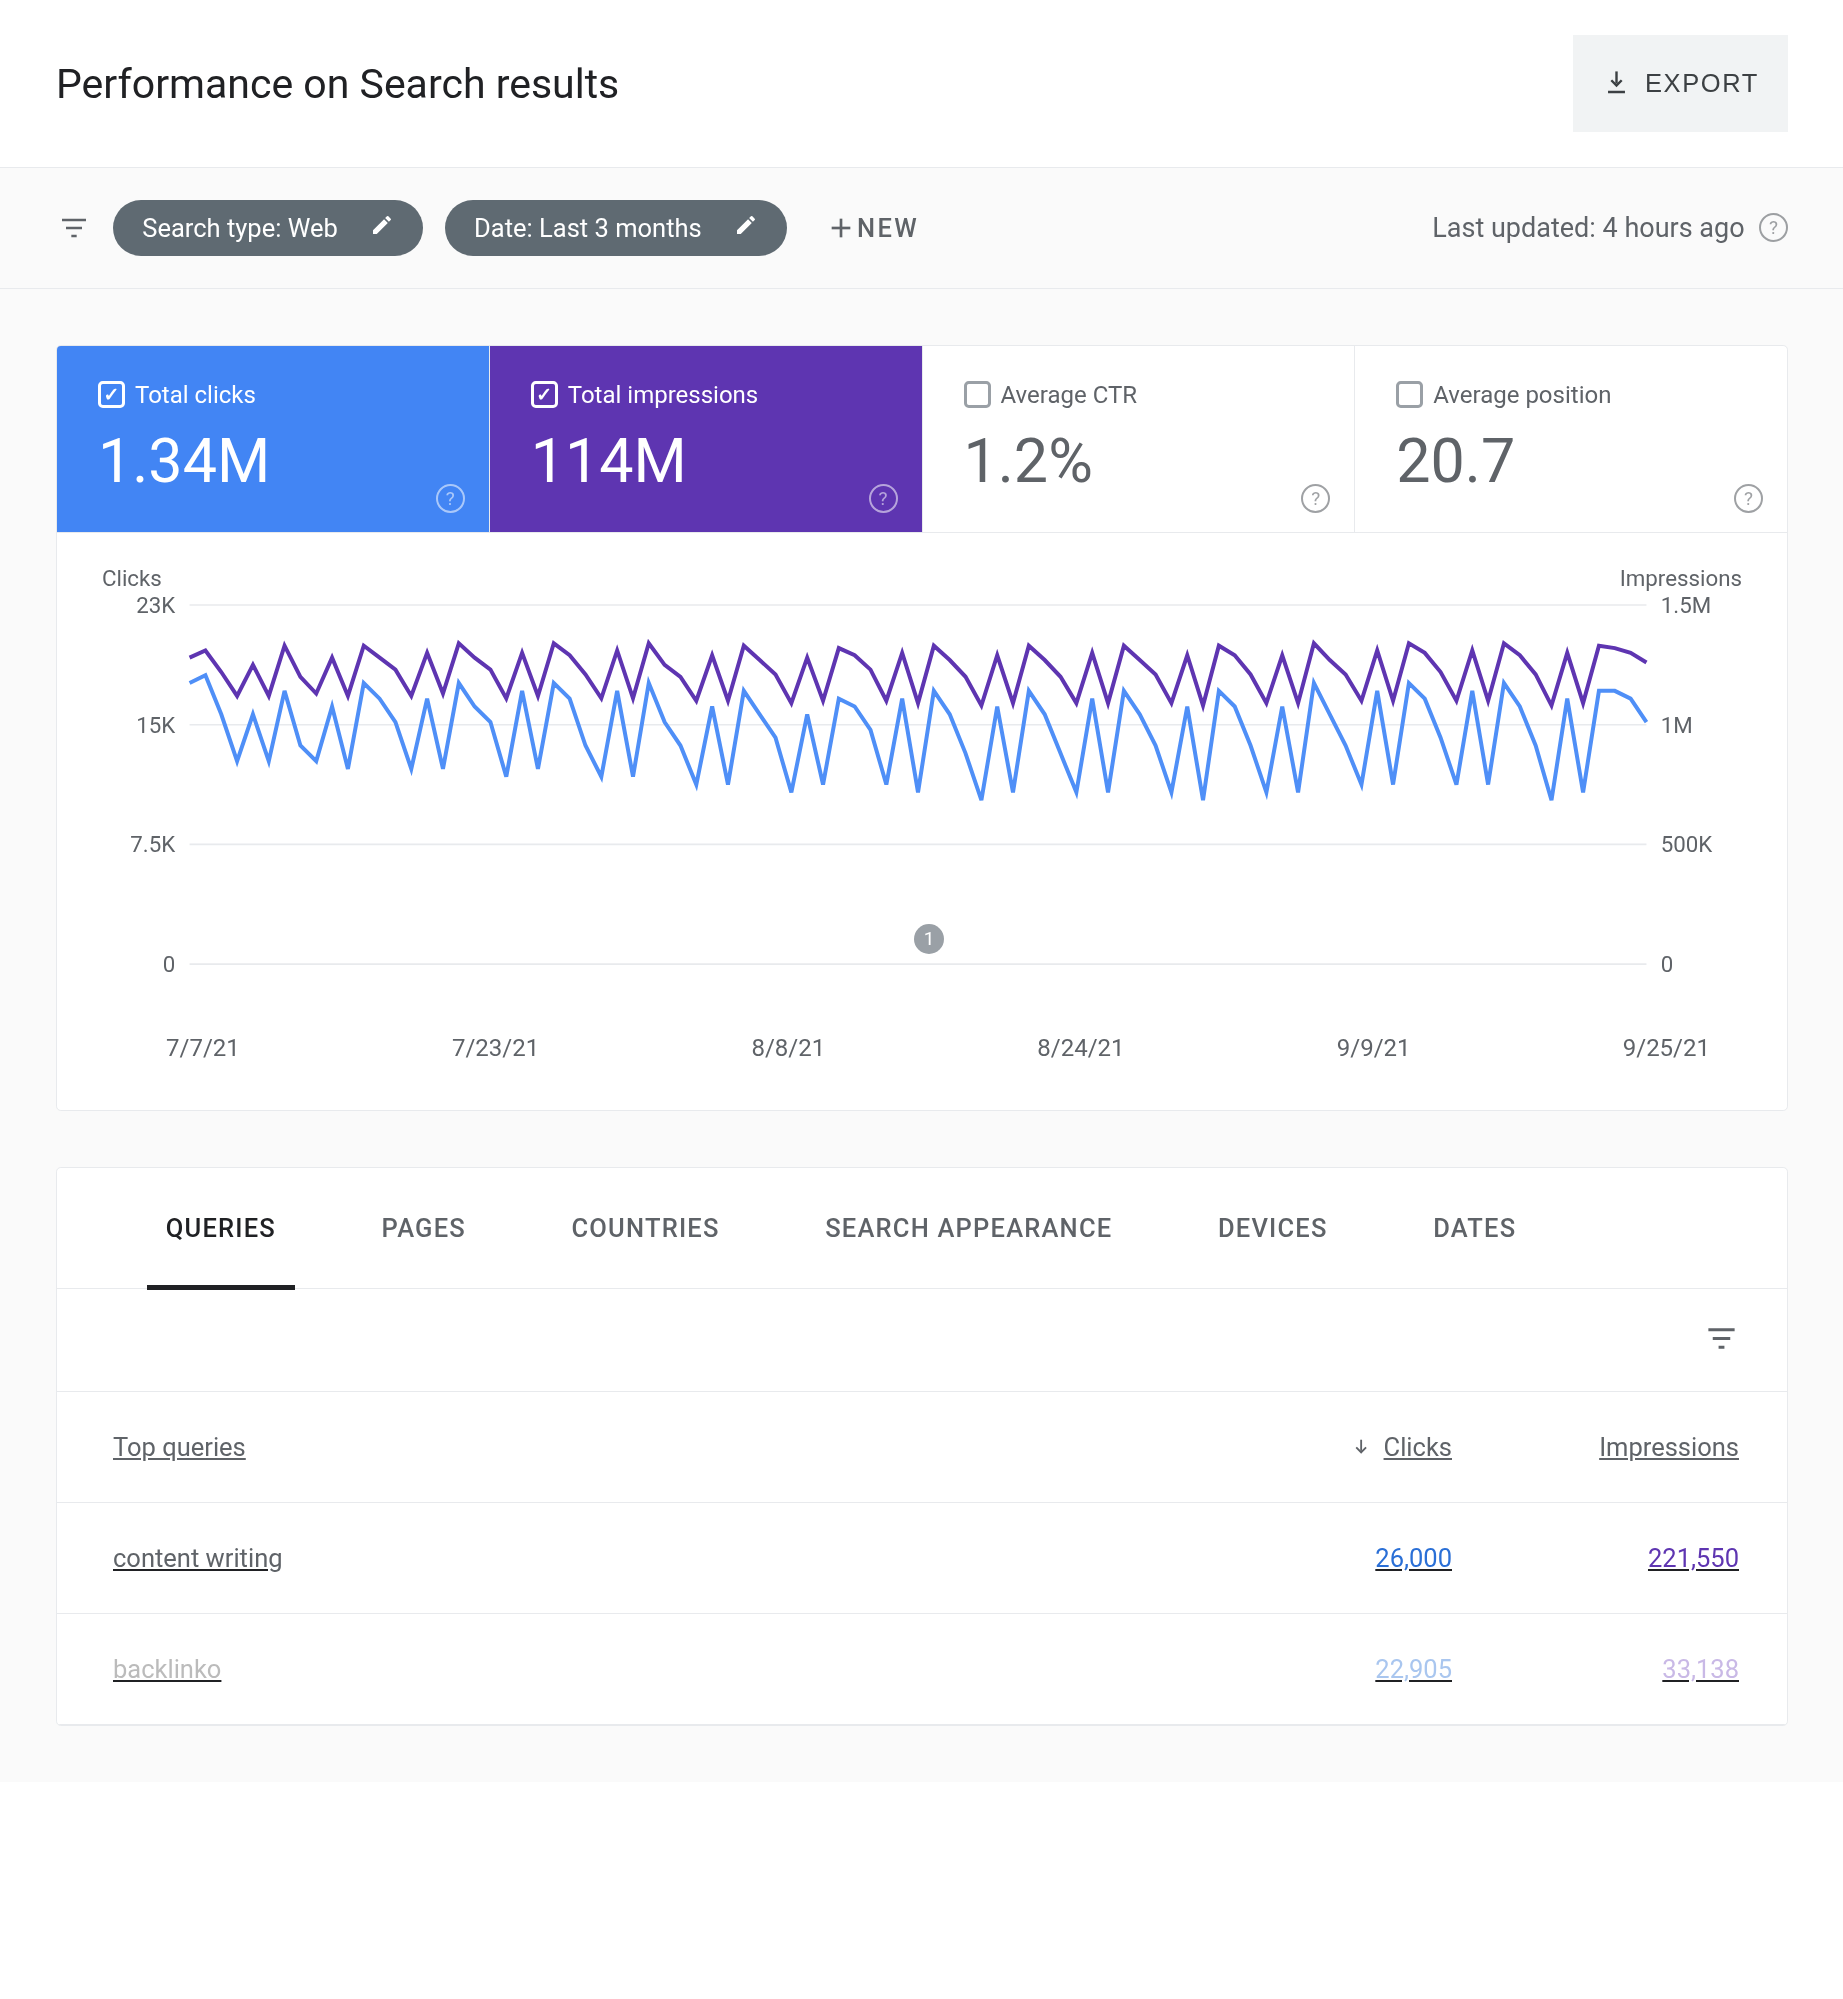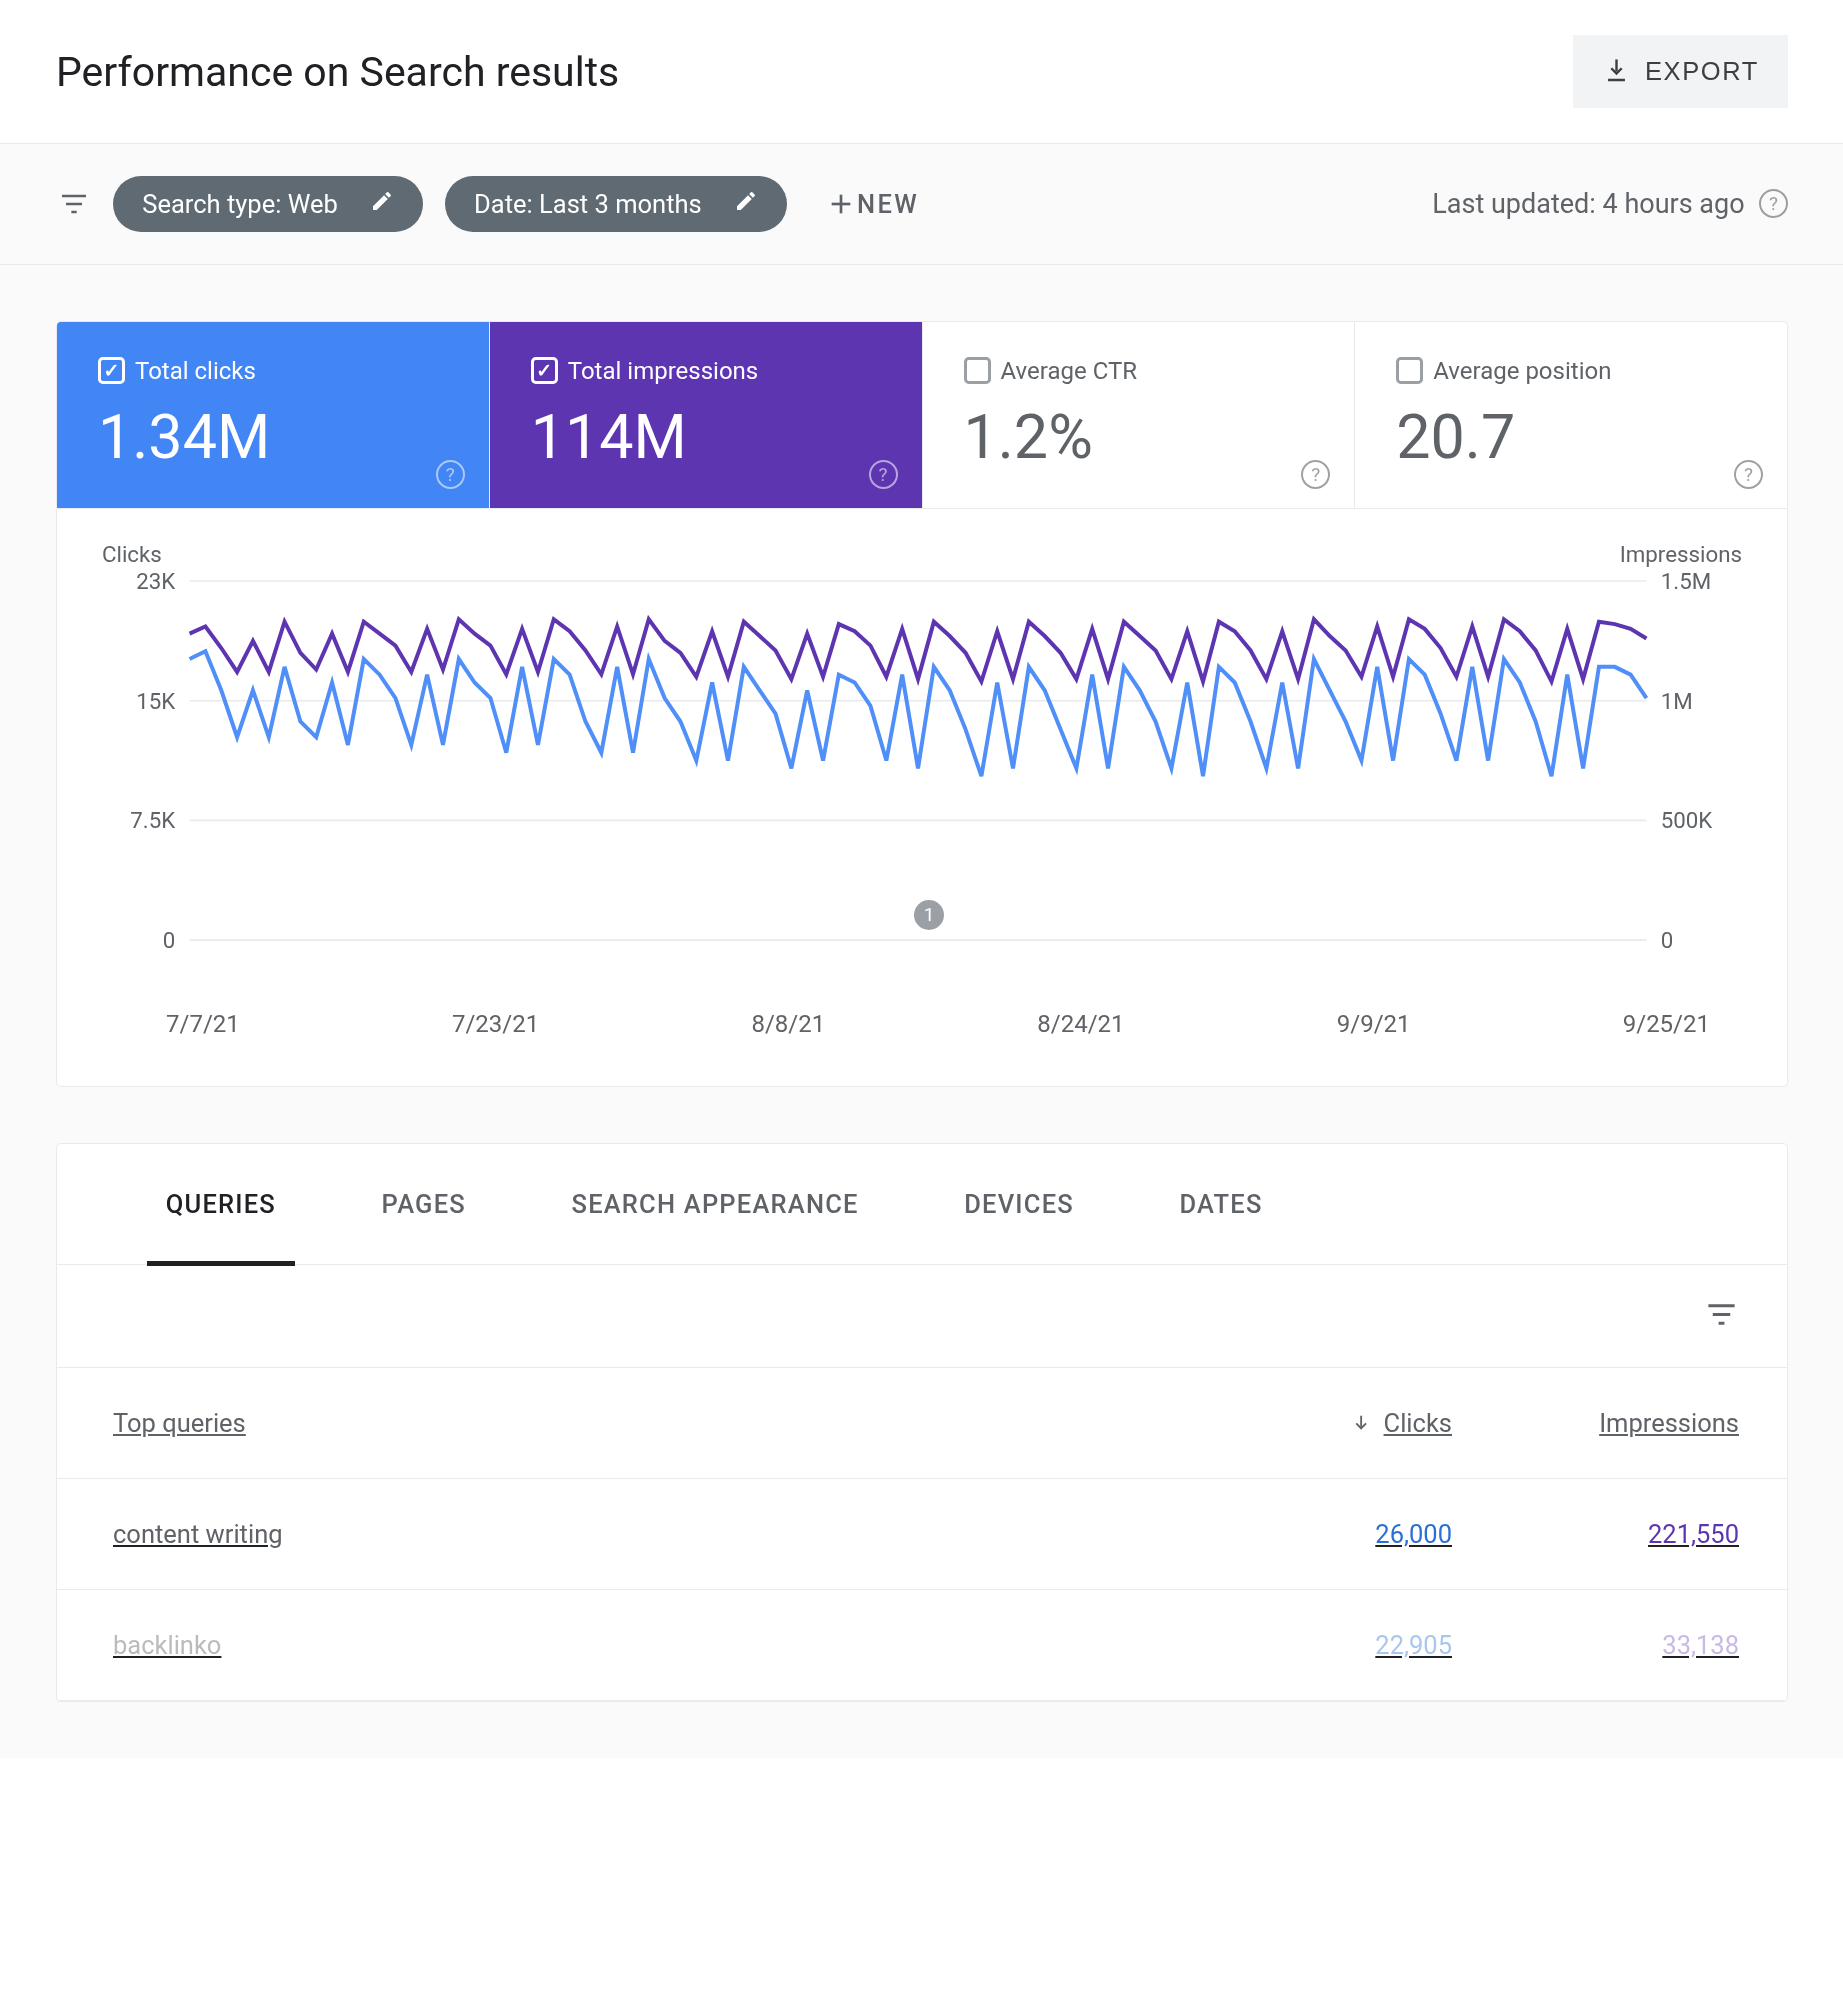--- a/index.html
+++ b/index.html
@@ -22,21 +22,21 @@
     font-size: 41px;
     font-weight: 400;
     color: #202124;
   }
   .export-btn {
     display: flex;
     align-items: center;
     gap: 14.4px;
     background: #f1f3f4;
     border: none;
-    padding: 22px 29px;
+    padding: 34px 29px;
     font-size: 25.5px;
     font-weight: 500;
     letter-spacing: 1.6px;
     color: #3c4043;
     cursor: pointer;
   }
   .export-btn svg { width: 29px; height: 29px; }
 
   
   .filter-bar {
@@ -352,20 +352,21 @@
           <span>9/25/21</span>
         </div>
     <div class="footnote-badge" style="left: calc(50% - 8px); top: 391px;">1</div>
       </div>
   </div>
 
   <div class="card card2">
     <div class="tabs" id="tabs">
         <div class="tab active">QUERIES</div>
         <div class="tab">PAGES</div>
+        <div class="tab">COUNTRIES</div>
         <div class="tab">SEARCH APPEARANCE</div>
         <div class="tab">DEVICES</div>
         <div class="tab">DATES</div>
       </div>
     <div class="table-toolbar">
       <div>
         <svg viewBox="0 0 24 24" width="35" height="35" fill="#5f6368">
             <path d="M3 5h18v2H3zm3 6h12v2H6zm4 6h4v2h-4z"></path>
           </svg>
       </div>

